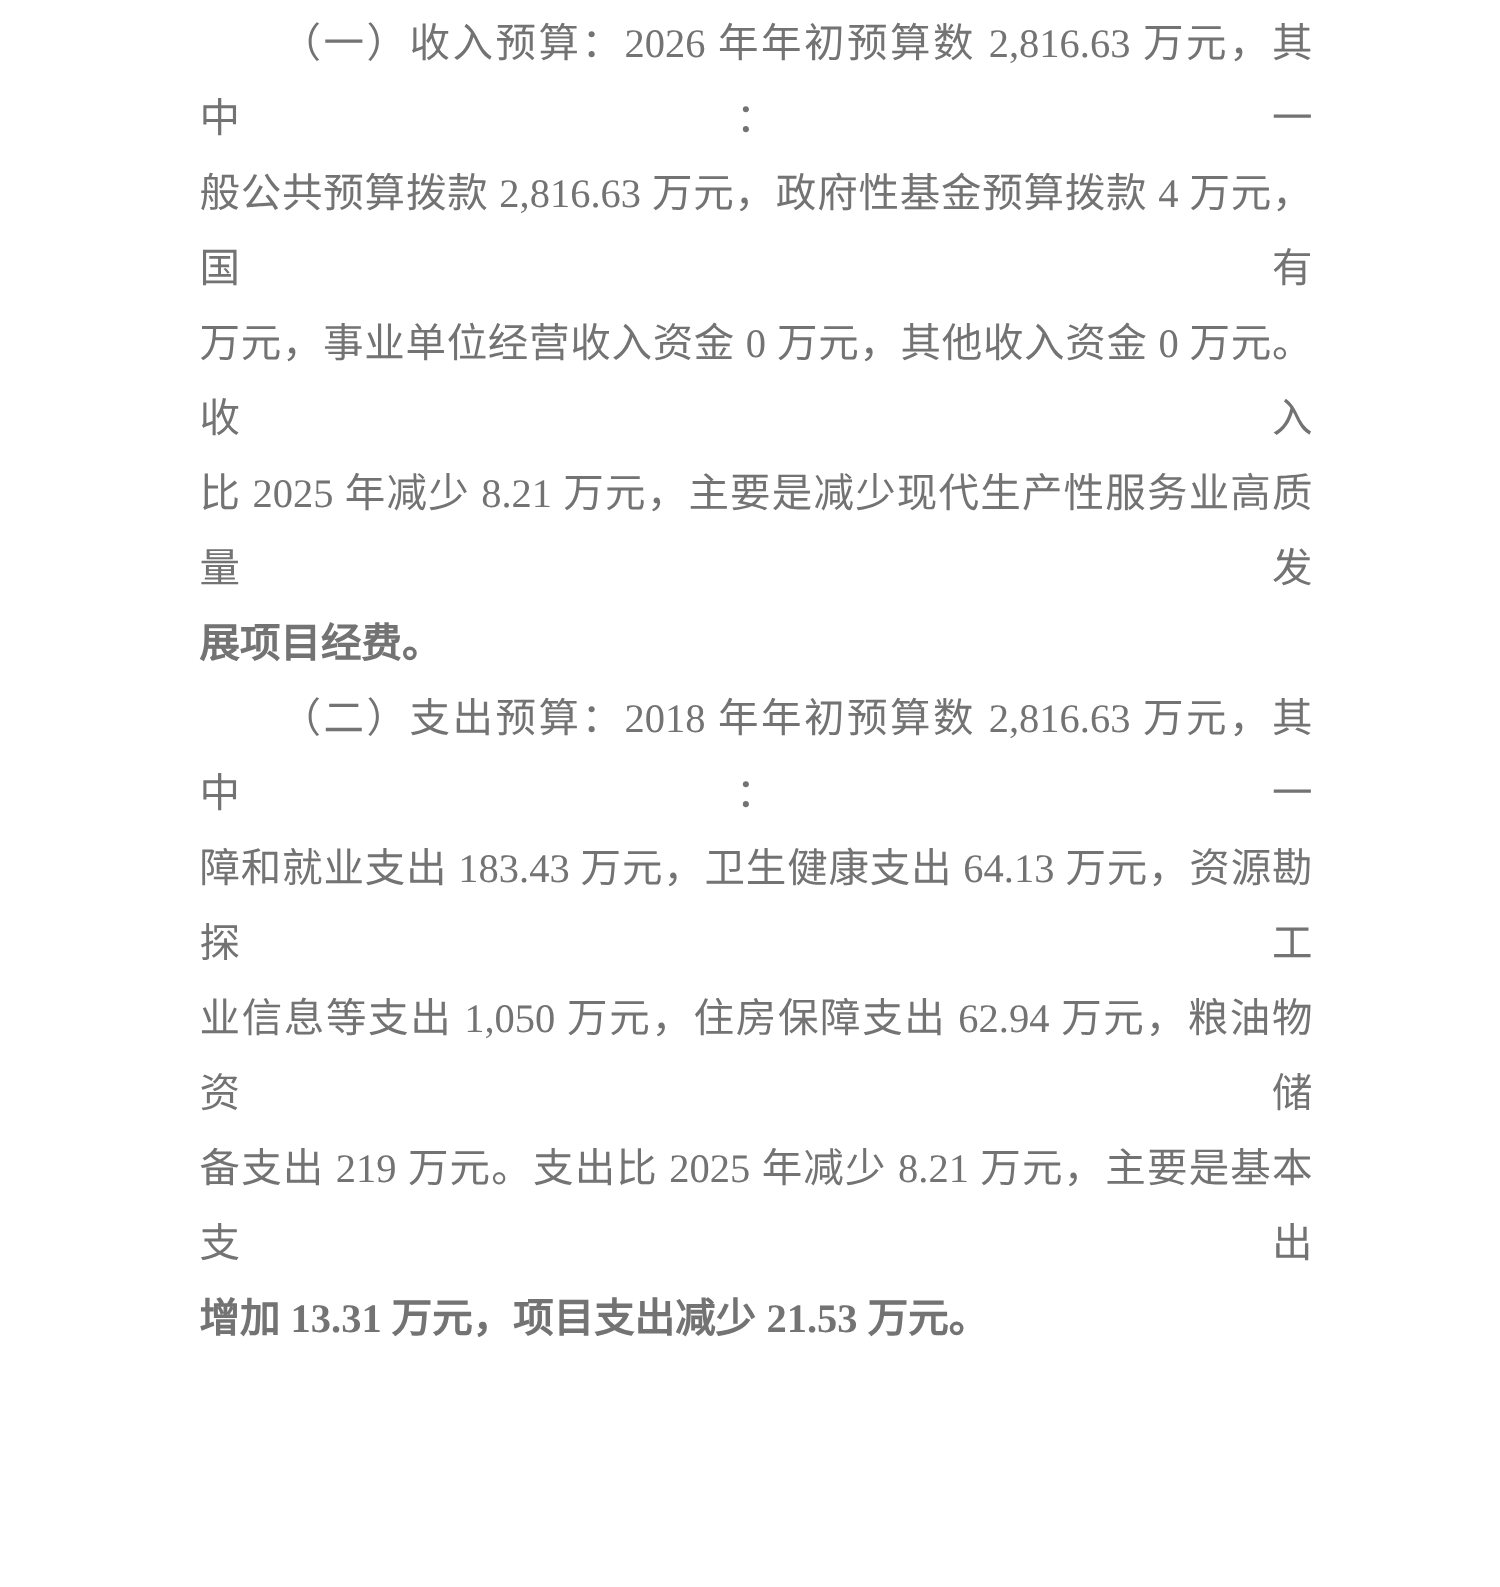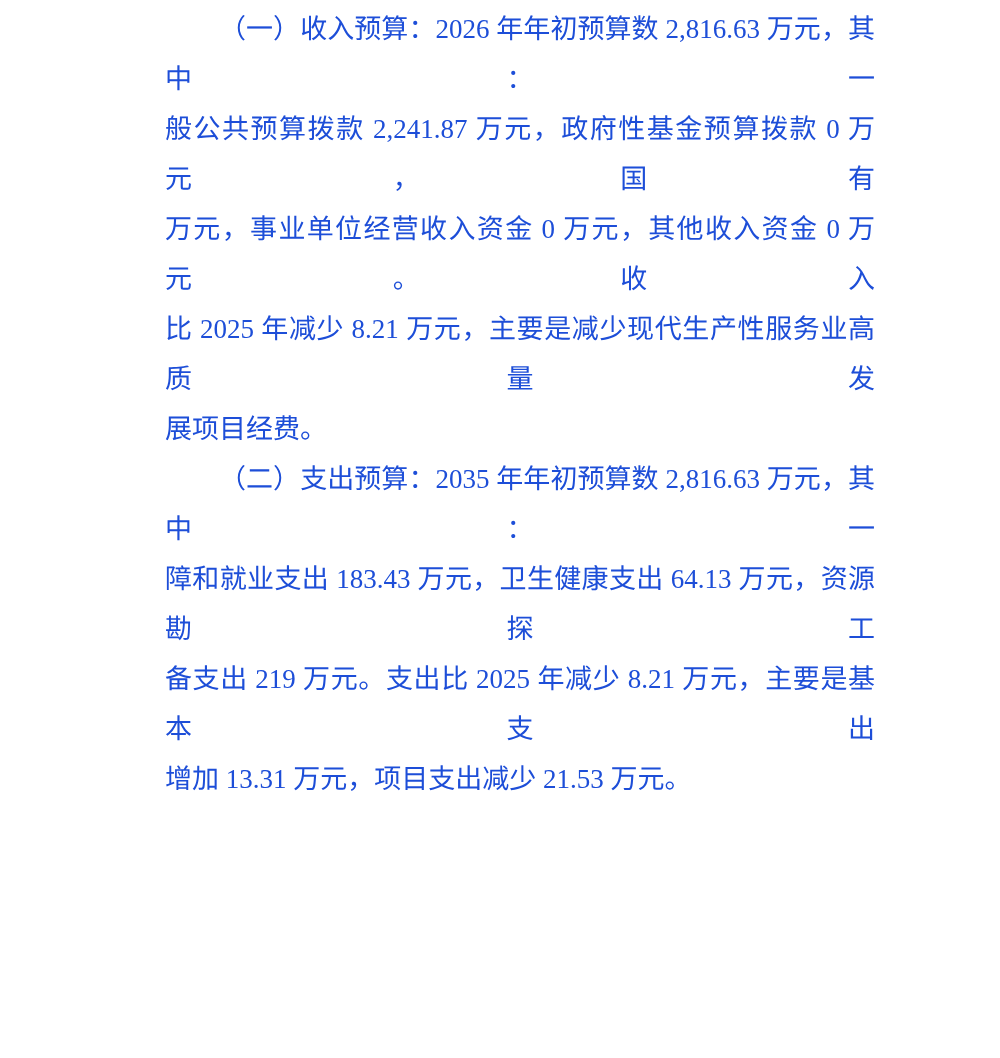--- a/index.html
+++ b/index.html
@@ -19,47 +19,48 @@
     color: #000000;
   }
   .paragraph {
     margin: 0;
     padding: 0;
   }
   .line {
     font-family: "Liberation Serif", "DejaVu Serif", serif;
     font-size: 27px;
     line-height: 50px;
-    color: #1d4ed8;
+    color: #737373;
     text-align: justify;
     text-align-last: justify;
-    margin-left: 32px;
     -moz-text-align-last: justify;
   }
   .line.indent {
     text-indent: 2em;
   }
   .line.no-justify {
     text-align: left;
     text-align-last: left;
+    font-weight: bold;
     -moz-text-align-last: left;
   }
 </style>
 </head>
 <body>
 
 <div class="page">
   <main>
       <div class="paragraph body">
         <div class="line indent">（一）收入预算：2026 年年初预算数 2,816.63 万元，其中：一</div>
-        <div class="line">般公共预算拨款 2,241.87 万元，政府性基金预算拨款 0 万元，国有</div>
+        <div class="line">般公共预算拨款 2,816.63 万元，政府性基金预算拨款 4 万元，国有</div>
         <div class="line">万元，事业单位经营收入资金 0 万元，其他收入资金 0 万元。收入</div>
         <div class="line">比 2025 年减少 8.21 万元，主要是减少现代生产性服务业高质量发</div>
         <div class="line no-justify">展项目经费。</div>
       </div>
       <div class="paragraph body">
-        <div class="line indent">（二）支出预算：2035 年年初预算数 2,816.63 万元，其中：一</div>
+        <div class="line indent">（二）支出预算：2018 年年初预算数 2,816.63 万元，其中：一</div>
         <div class="line">障和就业支出 183.43 万元，卫生健康支出 64.13 万元，资源勘探工</div>
+        <div class="line">业信息等支出 1,050 万元，住房保障支出 62.94 万元，粮油物资储</div>
         <div class="line">备支出 219 万元。支出比 2025 年减少 8.21 万元，主要是基本支出</div>
         <div class="line no-justify">增加 13.31 万元，项目支出减少 21.53 万元。</div>
       </div>
     </main>
 </div>
 
 </body></html>

